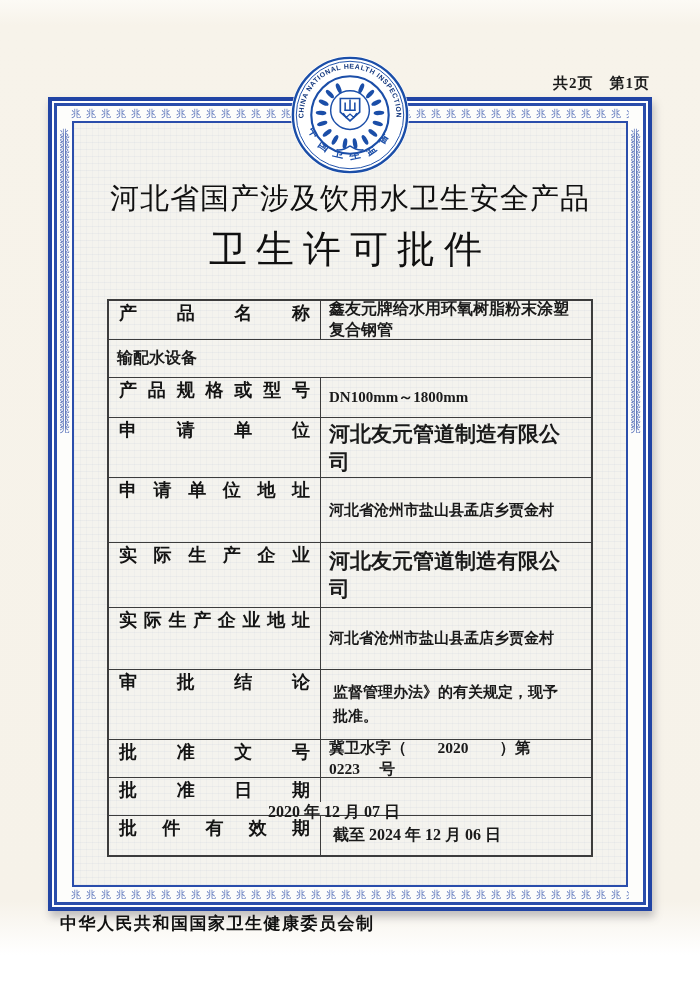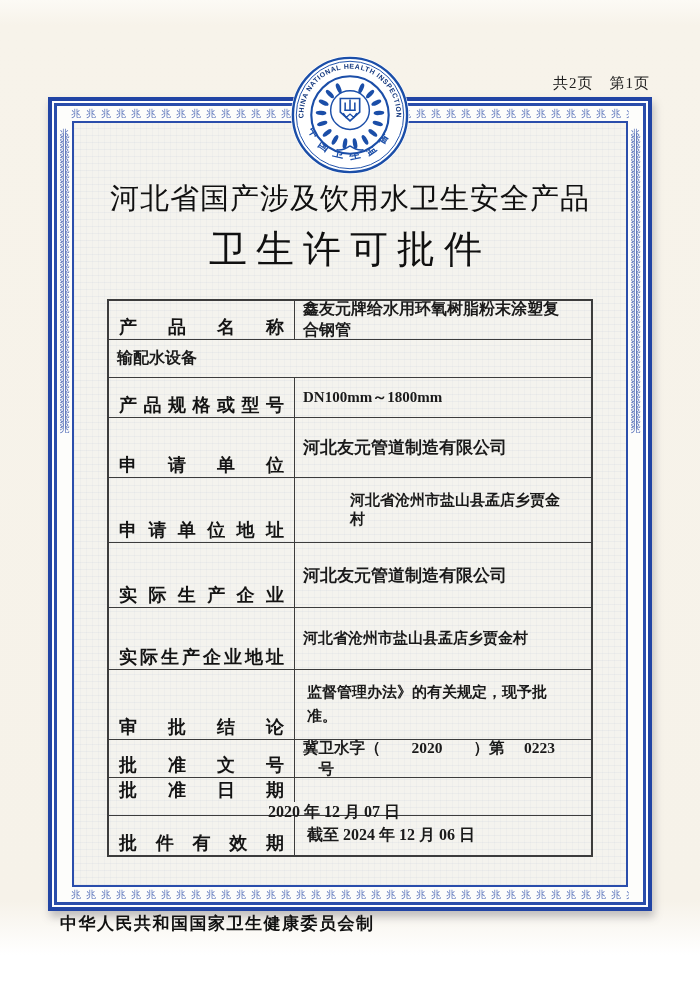--- a/index.html
+++ b/index.html
@@ -8,21 +8,21 @@
     position:relative;
     font-family:"Liberation Serif","DejaVu Serif",serif;
     background:linear-gradient(180deg,#fcfaf5 0,#f7f3ea 25px,#f6f2e9 900px,#ffffff 955px,#ffffff 100%);
     overflow:hidden;
     color:#141414;
   }
 
   
   .pagination {
     position:absolute; top:74px; right:50px;
-    font-size:15px; font-weight:normal; letter-spacing:1px; color:#1c1c1c;
+    font-size:15px; font-weight:bold; letter-spacing:1px; color:#1c1c1c;
   }
 
   
   .frame {
     position:absolute; left:48px; top:97px; width:604px; height:814px;
     border:4px solid #2144a4; background:#ffffff;
     box-shadow:2px 6px 8px rgba(90,90,100,.35);
   }
   .frame-mid { position:absolute; inset:2px; border:3px solid #2a4dab; }
   .band { position:absolute; inset:0; background:#fdfdfb; }
@@ -43,39 +43,39 @@
 
   
   .title1 { text-align:center; font-size:29px; font-weight:normal; letter-spacing:1px; color:#101010; }
   .title2 { text-align:center; font-size:38px; font-weight:normal; letter-spacing:9px; margin-top:5px; color:#101010; }
 
   
   .cert-table { width:486px; margin:24px auto 0; border:2px solid #3c3c3c; }
   .row { display:flex; border-top:1.5px solid #3c3c3c; }
   .row:first-child { border-top:none; }
   .cell-label {
-    width:186px; border-right:1.5px solid #3c3c3c;
-    display:flex; align-items:flex-end; padding:0 10px;
+    width:212px; border-right:1.5px solid #3c3c3c;
+    display:flex; align-items:flex-start; padding:0 10px;
   }
   .cell-label span {
     display:inline-block; width:100%;
     font-size:18px; font-weight:bold;
     text-align:justify; text-align-last:justify; text-justify:inter-character;
     color:#141414;
   }
   .cell-value {
     flex:1; display:flex; align-items:center;
     padding:0 20px 0 8px; font-weight:bold; font-size:16px; color:#1a1a1a;
   }
   .r0 { height:38px; } .r1 { height:38px; } .r2 { height:40px; }
-  .r3 { height:60px; } .r4 { height:65px;gap:47px; } .r5 { height:65px; }
+  .r3 { height:60px; } .r4 { height:65px; } .r5 { height:65px; }
   .r6 { height:62px; } .r7 { height:70px; } .r8 { height:38px; }
   .r9 { height:38px;flex-direction:column; } .r10 { height:40px; }
   .r2 .cell-value { font-size:15px; }
-  .r3 .cell-value, .r5 .cell-value { font-size:17px; }
+  .r3 .cell-value, .r5 .cell-value { font-size:21px; }
   .r4 .cell-value, .r6 .cell-value { font-size:15px; }
   .r7 .cell-value { font-size:15px; padding-left:12px; }
   .v-lines { width:100%; line-height:1.55; }
   .v-lines .l1 { text-indent:2em; }
   .r8 .cell-value { font-size:15.5px; }
   .r9 .cell-value { justify-content:center; padding-right:40px; }
   .r10 .cell-value { padding-left:12px; }
 
   
   .emblem { position:absolute; left:290px; top:55px; width:120px; height:120px; }

